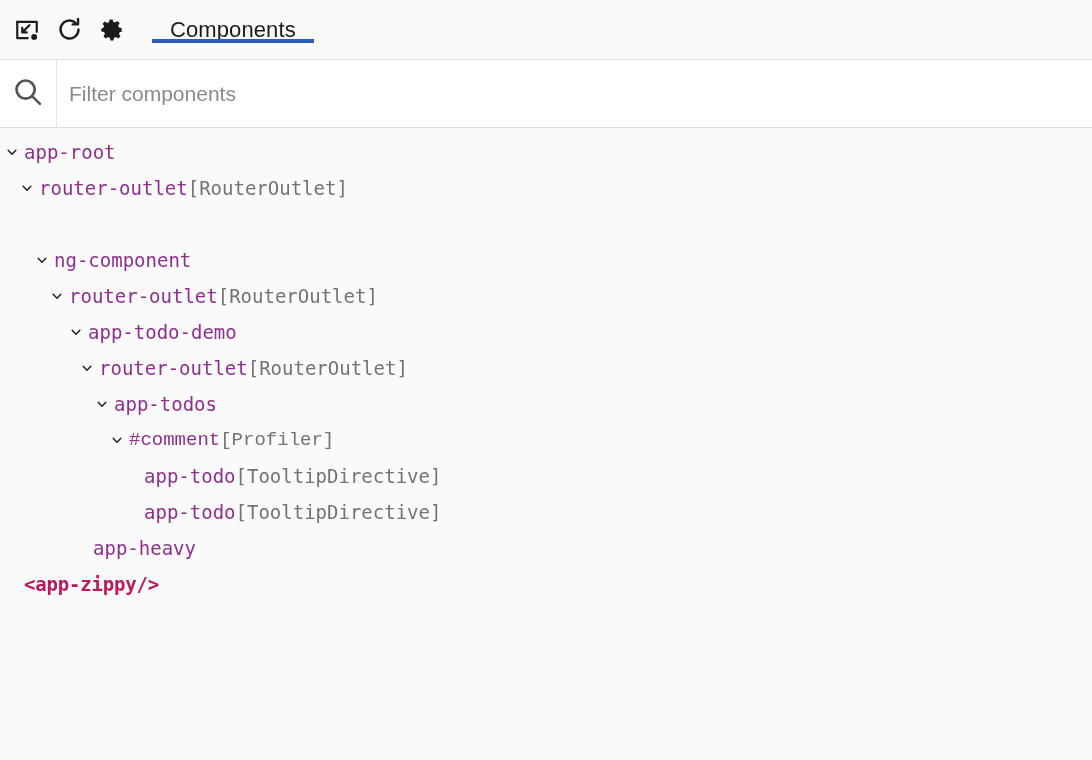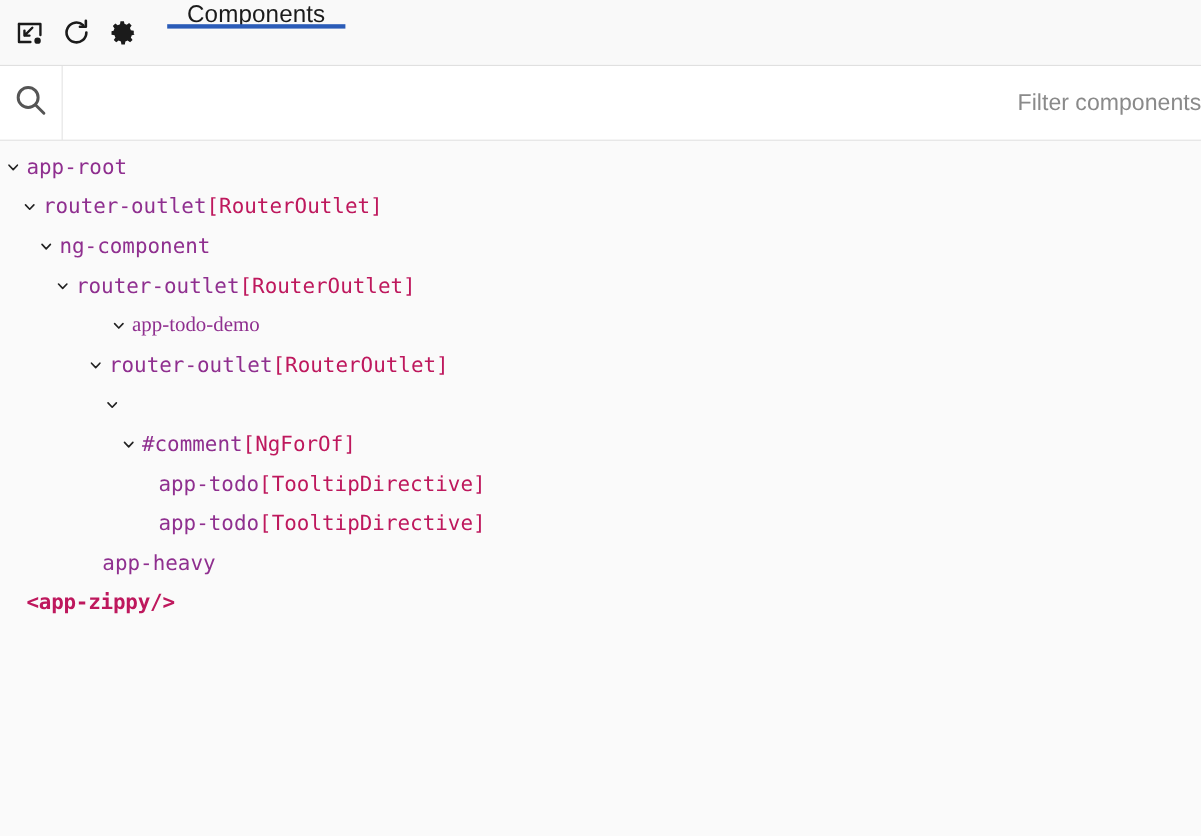--- a/index.html
+++ b/index.html
@@ -37,21 +37,21 @@
     cursor: pointer;
     background: transparent;
     border: none;
     padding: 0;
   }
   .tool-btn:first-child { margin-left: 6px; }
   .tool-btn svg { display: block; }
 
   .tabs {
     display: flex;
-    align-items: flex-start;
+    align-items: center;
     margin-left: 20px;
   }
   .tab {
     display: flex;
     align-items: center;
     padding: 0 18px;
     font-size: 22px;
     color: #1b1b1b;
     cursor: pointer;
     position: relative;
@@ -90,21 +90,20 @@
   .search-input {
     flex: 1 1 auto;
     height: 66px;
     border: none;
     outline: none;
     background: transparent;
     font-family: "Liberation Sans", sans-serif;
     font-size: 21px;
     color: #222;
     padding: 0 0 0 12px;
-    text-align: right;
   }
   .search-input::placeholder { color: #8a8a8a; }
 
   
   .tree {
     flex: 1 1 auto;
     background: #fafafa;
     overflow: auto;
     padding-top: 6px;
   }
@@ -127,21 +126,21 @@
     justify-content: center;
     flex: 0 0 16px;
     margin-right: 4px;
     cursor: pointer;
   }
   .chev.empty { visibility: hidden; }
   .chev svg { display: block; }
 
   .node-name     { color: #8f2f8f; }
   .node-name.el  { color: #be185d; font-weight: 700; letter-spacing: -.2px; }
-  .node-dir      { color: #be185d; }
+  .node-dir      { color: #737373; }
 </style>
 </head>
 <body>
 
 <div id="app">
 
   <div class="toolbar">
 
     <button class="tool-btn" title="Inspect element">
       <span>
@@ -202,38 +201,38 @@
       </div>
       <div class="tree-row" style="padding-left: 19px;">
         <span class="chev">
           <svg width="12" height="12" viewBox="0 0 12 12" aria-hidden="true">
             <path d="M2.2 4.2 L6 8.2 L9.8 4.2" fill="none" stroke="#222" stroke-width="1.5" stroke-linecap="round" stroke-linejoin="round"></path>
           </svg>
         </span>
         <span class="node-name">router-outlet</span>
         <span class="node-dir">[RouterOutlet]</span>
       </div>
-      <div class="tree-row" style="padding-left: 34px;">
+      <div class="tree-row" style="padding-left: 34px; margin-top: 36px;">
         <span class="chev">
           <svg width="12" height="12" viewBox="0 0 12 12" aria-hidden="true">
             <path d="M2.2 4.2 L6 8.2 L9.8 4.2" fill="none" stroke="#222" stroke-width="1.5" stroke-linecap="round" stroke-linejoin="round"></path>
           </svg>
         </span>
         <span class="node-name">ng-component</span>
       </div>
       <div class="tree-row" style="padding-left: 49px;">
         <span class="chev">
           <svg width="12" height="12" viewBox="0 0 12 12" aria-hidden="true">
             <path d="M2.2 4.2 L6 8.2 L9.8 4.2" fill="none" stroke="#222" stroke-width="1.5" stroke-linecap="round" stroke-linejoin="round"></path>
           </svg>
         </span>
         <span class="node-name">router-outlet</span>
         <span class="node-dir">[RouterOutlet]</span>
       </div>
-      <div class="tree-row" style="padding-left: 100px; font-family: Liberation Serif, serif;">
+      <div class="tree-row" style="padding-left: 68px;">
         <span class="chev">
           <svg width="12" height="12" viewBox="0 0 12 12" aria-hidden="true">
             <path d="M2.2 4.2 L6 8.2 L9.8 4.2" fill="none" stroke="#222" stroke-width="1.5" stroke-linecap="round" stroke-linejoin="round"></path>
           </svg>
         </span>
         <span class="node-name">app-todo-demo</span>
       </div>
       <div class="tree-row" style="padding-left: 79px;">
         <span class="chev">
           <svg width="12" height="12" viewBox="0 0 12 12" aria-hidden="true">
@@ -242,29 +241,30 @@
         </span>
         <span class="node-name">router-outlet</span>
         <span class="node-dir">[RouterOutlet]</span>
       </div>
       <div class="tree-row" style="padding-left: 94px;">
         <span class="chev">
           <svg width="12" height="12" viewBox="0 0 12 12" aria-hidden="true">
             <path d="M2.2 4.2 L6 8.2 L9.8 4.2" fill="none" stroke="#222" stroke-width="1.5" stroke-linecap="round" stroke-linejoin="round"></path>
           </svg>
         </span>
-      </div>
-      <div class="tree-row" style="padding-left: 109px;">
+        <span class="node-name">app-todos</span>
+      </div>
+      <div class="tree-row" style="padding-left: 109px; font-family: Liberation Mono, monospace;">
         <span class="chev">
           <svg width="12" height="12" viewBox="0 0 12 12" aria-hidden="true">
             <path d="M2.2 4.2 L6 8.2 L9.8 4.2" fill="none" stroke="#222" stroke-width="1.5" stroke-linecap="round" stroke-linejoin="round"></path>
           </svg>
         </span>
         <span class="node-name">#comment</span>
-        <span class="node-dir">[NgForOf]</span>
+        <span class="node-dir">[Profiler]</span>
       </div>
       <div class="tree-row" style="padding-left: 124px;">
         <span class="chev empty"></span>
         <span class="node-name">app-todo</span>
         <span class="node-dir">[TooltipDirective]</span>
       </div>
       <div class="tree-row" style="padding-left: 124px;">
         <span class="chev empty"></span>
         <span class="node-name">app-todo</span>
         <span class="node-dir">[TooltipDirective]</span>

